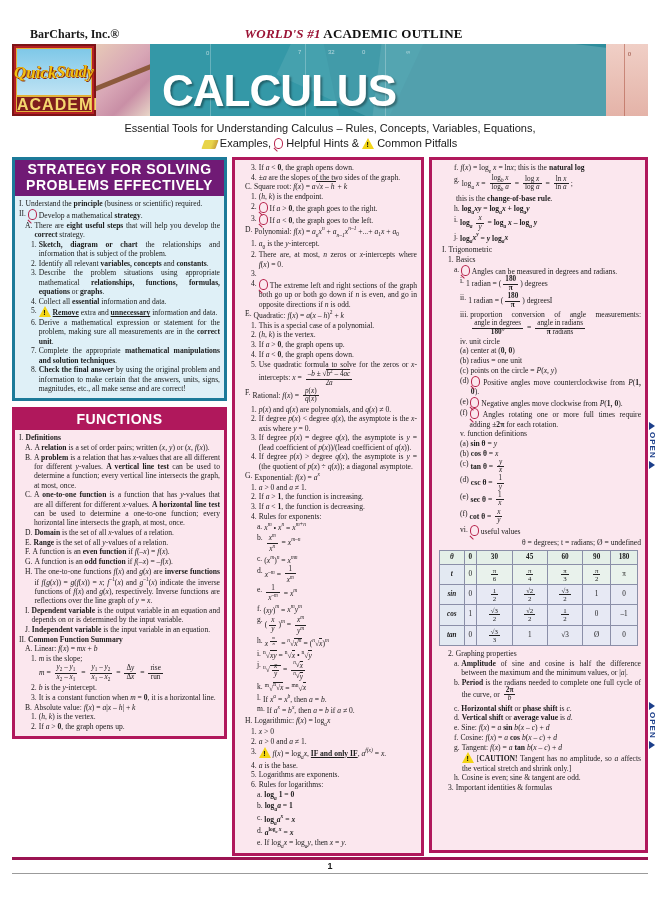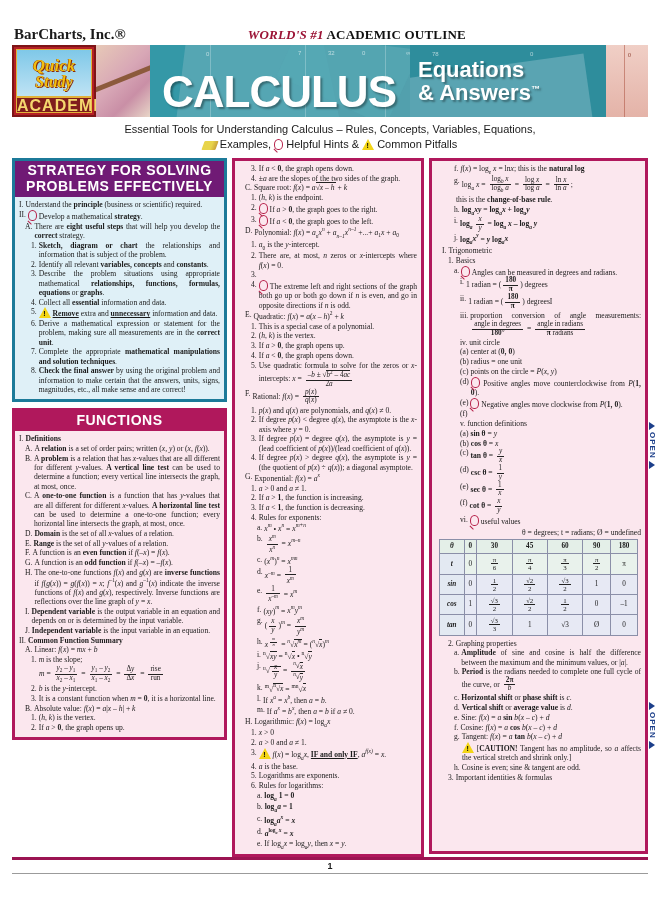--- a/index.html
+++ b/index.html
@@ -8,32 +8,32 @@
     width:660px; height:900px;
     background:#ffffff;
     font-family:"Liberation Serif", serif;
     color:#1a1a1a;
     overflow:hidden;
   }
   .page { position:relative; width:660px; height:900px; background:#fff; padding:0; }
 
   
   .pub-line { display:flex; align-items:baseline; padding:26px 12px 2px 14px; }
-  .pub-name { font-size:15px; font-weight:bold; font-family:"Liberation Serif", serif; }
+  .pub-name { font-size:12px; font-weight:bold; font-family:"Liberation Serif", serif;margin-left:16px; }
   .pub-tag { flex:1; text-align:center; font-size:13px; letter-spacing:.2px; padding-right:60px; }
   .pub-tag .wn { color:#9b1335; font-style:italic; font-weight:bold; }
   .pub-tag .ao { color:#111; font-weight:bold; }
 
   .banner { position:relative; display:flex; height:72px; margin:0 12px; overflow:hidden; }
   .qs-logo {
     width:84px; flex:0 0 84px; background:#b41f24; border:2px solid #7e1416;
     display:flex; flex-direction:column; padding:2px;
   }
   .qs-top { flex:1; background:linear-gradient(#7fc8e8,#bfe3f4); border:1px solid #e2b23a;
-            display:flex; flex-direction:column; align-items:center; justify-content:center; line-height:1; }
+            display:flex; flex-direction:row; align-items:center; justify-content:center; line-height:1; }
   .qs-q, .qs-s { font-family:"Liberation Serif", serif; font-style:italic; font-weight:bold;
                  color:#f2c010; font-size:17px; text-shadow:1px 1px 0 #8a2b06, -0.5px -0.5px 0 #8a2b06; }
   .qs-s { font-size:16px; }
   .qs-acad { height:16px; background:#7f1d1d; color:#f5d76e; font-family:"Liberation Sans", sans-serif;
              font-weight:bold; font-size:16px; text-align:center; letter-spacing:1px; line-height:16px; border:1px solid #e2b23a;}
 
   .qs-photo { width:54px; flex:0 0 54px; background:linear-gradient(135deg,#e7c9b7 0%,#d8a7b6 45%,#c98fa6 70%,#e8d6c8 100%); position:relative; overflow:hidden;}
   .qs-photo:after{content:"";position:absolute;left:-10px;top:28px;width:90px;height:5px;background:#8c5a3c;transform:rotate(-22deg);}
 
   .banner-mid { flex:1; background:#2e8d9c; position:relative; overflow:hidden; display:flex; align-items:flex-end; }
@@ -161,27 +161,20 @@
       <div class="gridline" style="left:60px"></div>
       <div class="gridline" style="left:155px"></div>
       <div class="gridline" style="left:235px"></div>
       <span class="tinynum" style="left:56px;top:6px">0</span>
       <span class="tinynum" style="left:148px;top:5px">7</span>
       <span class="tinynum" style="left:178px;top:5px">32</span>
       <span class="tinynum" style="left:212px;top:5px">0</span>
       <span class="tinynum" style="left:256px;top:5px">∞</span>
       <div class="calc-word">CALCULUS</div>
     </div>
-    <div class="banner-right">
-      <div class="polyA"></div>
-      <span class="tinynum" style="left:22px;top:6px">78</span>
-      <span class="tinynum" style="left:120px;top:6px">0</span>
-      <div class="eq-line">Equations</div>
-      <div class="eq-line"><span>&amp; Answers</span><sup>™</sup></div>
-    </div>
     <div class="banner-far">
       <span class="fnum" style="left:22px;top:7px">0</span>
     </div>
   </div>
 
   <div class="subtitle">Essential Tools for Understanding Calculus – Rules, Concepts, Variables, Equations,</div>
   <div class="subtitle2">
     <span class="ic ic-pencil"></span>
     <span>Examples,</span>
     <span class="ic ic-hint"></span>
@@ -624,20 +617,21 @@
               <li class="item in4">
                 <span class="mk">(d)</span>
                 <span class="tx"><span class="ic ic-hint"></span> Positive angles move counterclockwise from <i>P</i>(<b>1, 0</b>).</span>
               </li>
               <li class="item in4">
                 <span class="mk">(e)</span>
                 <span class="tx"><span class="ic ic-hint"></span> Negative angles move clockwise from <i>P</i>(<b>1, 0</b>).</span>
               </li>
               <li class="item in4">
                 <span class="mk">(f)</span>
+                <span class="tx"><span class="ic ic-hint"></span> Angles rotating one or more full times require adding ±<b>2π</b> for each rotation.</span>
               </li>
               <li class="item in4">
                 <span class="mk">v.</span>
                 <span class="tx">function definitions</span>
               </li>
               <li class="item in4">
                 <span class="mk">(a)</span>
                 <span class="tx"><b>sin θ</b> = <i>y</i></span>
               </li>
               <li class="item in4">

